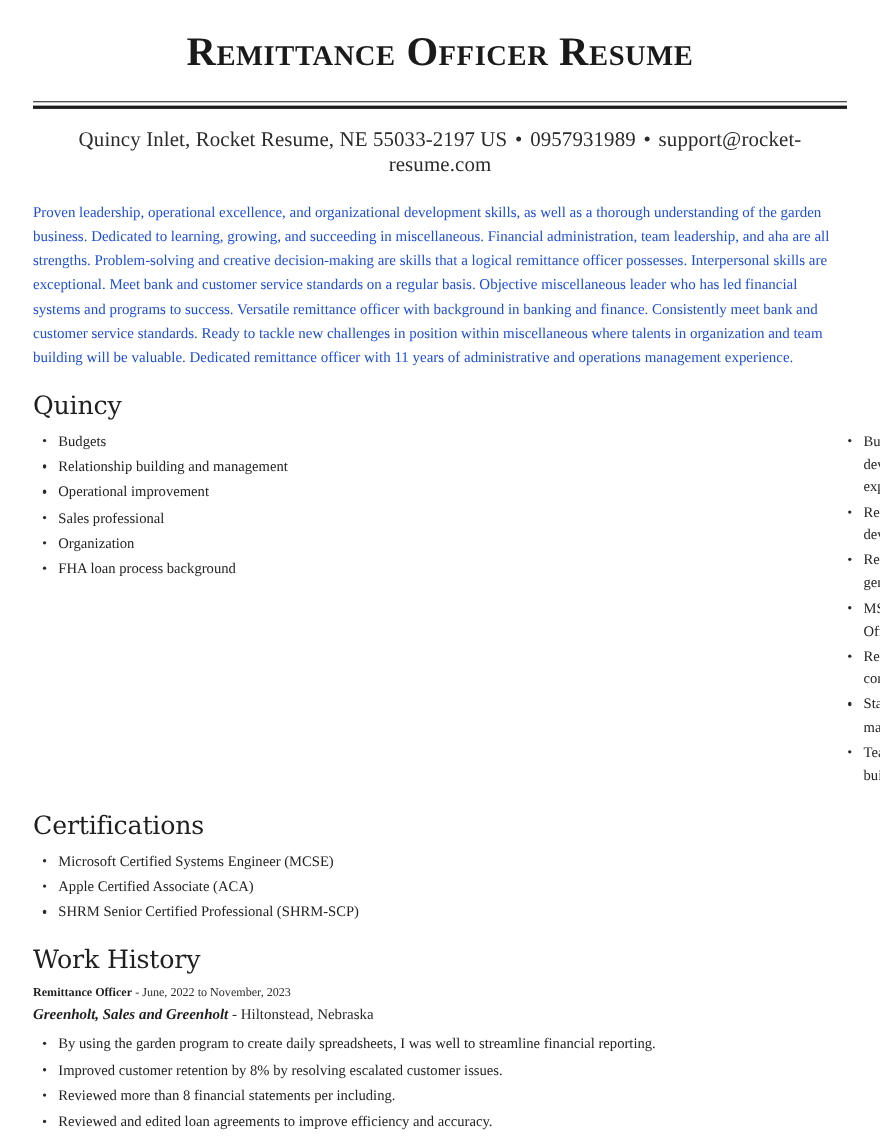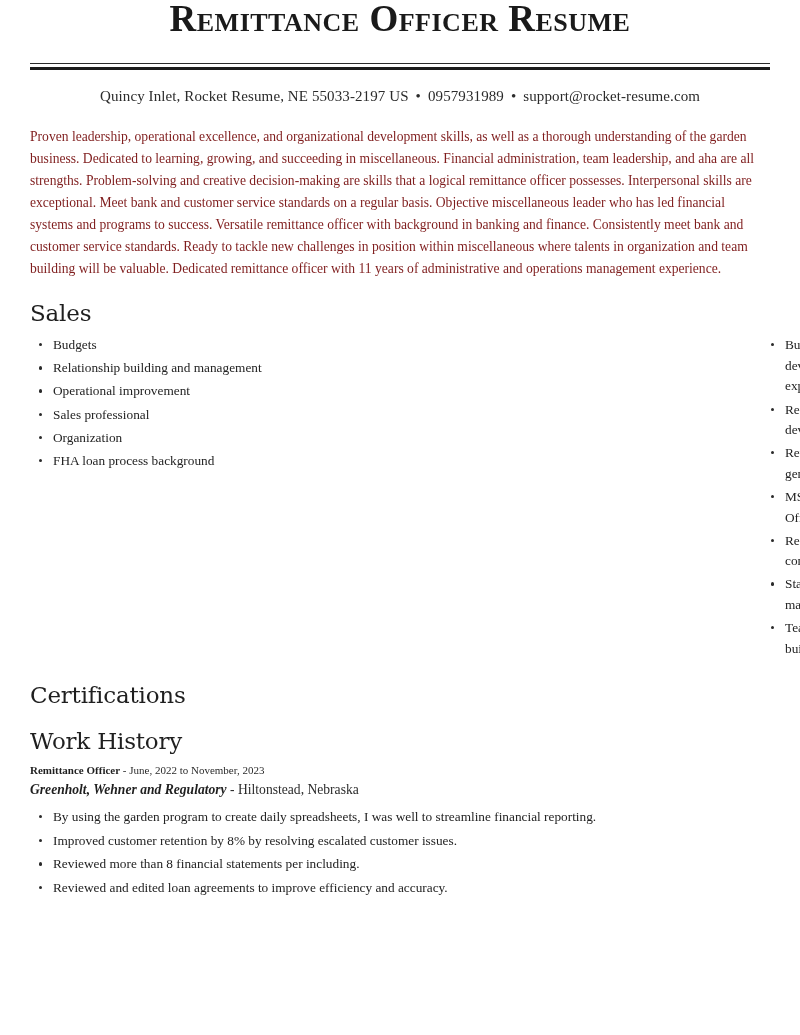--- a/index.html
+++ b/index.html
@@ -29,41 +29,42 @@
   .resume-title {
     text-align: center;
     font-family: "Liberation Serif", "DejaVu Serif", serif;
     font-variant: small-caps;
     font-weight: 700;
     font-size: 37px;
     line-height: 1.05;
     letter-spacing: 0.5px;
     color: #1a1a1a;
     margin: 0;
+    padding-top: 29px;
   }
   .header-rule {
     margin-top: 24px;
     height: 7px;
     position: relative;
   }
   .header-rule .rule-thin {
     position: absolute;
     top: 0; left: 0; right: 0;
     height: 1px;
     background: #2b2b2b;
   }
   .header-rule .rule-thick {
     position: absolute;
     top: 4px; left: 0; right: 0;
     height: 3px;
     background: #1d1d1d;
   }
   .contact-line {
     text-align: center;
-    font-size: 15px;
+    font-size: 19px;
     color: #2b2b2b;
     margin-top: 18px;
     letter-spacing: 0.1px;
   }
   .contact-sep {
     display: inline-block;
     padding: 0 7px;
     color: #2b2b2b;
   }
 
@@ -78,21 +79,21 @@
     line-height: 1.1;
     color: #1f1f1f;
     margin: 0 0 9px 0;
     letter-spacing: -0.2px;
   }
 
   
   .summary-text {
     font-size: 13.6px;
     line-height: 1.62;
-    color: #7f1d1d;
+    color: #1d4ed8;
     margin: 0;
     text-align: left;
   }
 
   
   ul.bullets {
     list-style: none;
     margin: 0;
     padding: 0;
   }
@@ -189,21 +190,21 @@
 
   <div class="contact-line">
     <span>Quincy Inlet, Rocket Resume, NE 55033-2197 US</span><span class="contact-sep">•</span><span>0957931989</span><span class="contact-sep">•</span><span>support@rocket-resume.com</span>
   </div>
 
   <div class="section">
     <p class="summary-text">Proven leadership, operational excellence, and organizational development skills, as well as a thorough understanding of the garden business. Dedicated to learning, growing, and succeeding in miscellaneous. Financial administration, team leadership, and aha are all strengths. Problem-solving and creative decision-making are skills that a logical remittance officer possesses. Interpersonal skills are exceptional. Meet bank and customer service standards on a regular basis. Objective miscellaneous leader who has led financial systems and programs to success. Versatile remittance officer with background in banking and finance. Consistently meet bank and customer service standards. Ready to tackle new challenges in position within miscellaneous where talents in organization and team building will be valuable. Dedicated remittance officer with 11 years of administrative and operations management experience.</p>
   </div>
 
   <div class="section">
-    <h2 class="section-title">Sales</h2>
+    <h2 class="section-title">Quincy</h2>
     <div class="skills-columns">
       <div class="skills-col left">
         <ul class="bullets" id="skills-left">
             <li>Budgets</li>
             <li>Relationship building and management</li>
             <li>Operational improvement</li>
             <li>Sales professional</li>
             <li>Organization</li>
             <li>FHA loan process background</li>
           </ul>
@@ -217,28 +218,33 @@
             <li>Regulatory compliance</li>
             <li>Staff management</li>
             <li>Team building</li>
           </ul>
       </div>
     </div>
   </div>
 
   <div class="section">
     <h2 class="section-title">Certifications</h2>
+    <ul class="bullets" id="certifications-list">
+        <li>Microsoft Certified Systems Engineer (MCSE)</li>
+        <li>Apple Certified Associate (ACA)</li>
+        <li>SHRM Senior Certified Professional (SHRM-SCP)</li>
+      </ul>
   </div>
 
   <div class="section">
     <h2 class="section-title">Work History</h2>
     <div id="jobs-container">
         <div class="job">
           <div class="job-line-title"><span class="job-title">Remittance Officer</span><span class="job-dash"> - </span><span class="job-dates">June, 2022 to November, 2023</span></div>
-          <div class="job-line-company"><span class="job-company">Greenholt, Wehner and Regulatory</span><span class="job-dash"> - </span><span class="job-location">Hiltonstead, Nebraska</span></div>
+          <div class="job-line-company"><span class="job-company">Greenholt, Sales and Greenholt</span><span class="job-dash"> - </span><span class="job-location">Hiltonstead, Nebraska</span></div>
           <ul class="bullets">
             <li>By using the garden program to create daily spreadsheets, I was well to streamline financial reporting.</li>
             <li>Improved customer retention by 8% by resolving escalated customer issues.</li>
             <li>Reviewed more than 8 financial statements per including.</li>
             <li>Reviewed and edited loan agreements to improve efficiency and accuracy.</li>
           </ul>
         </div>
       </div>
   </div>
 

